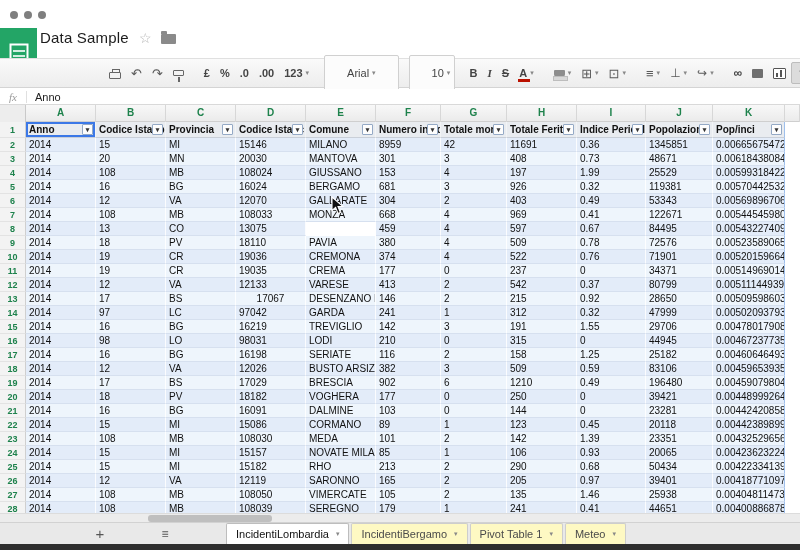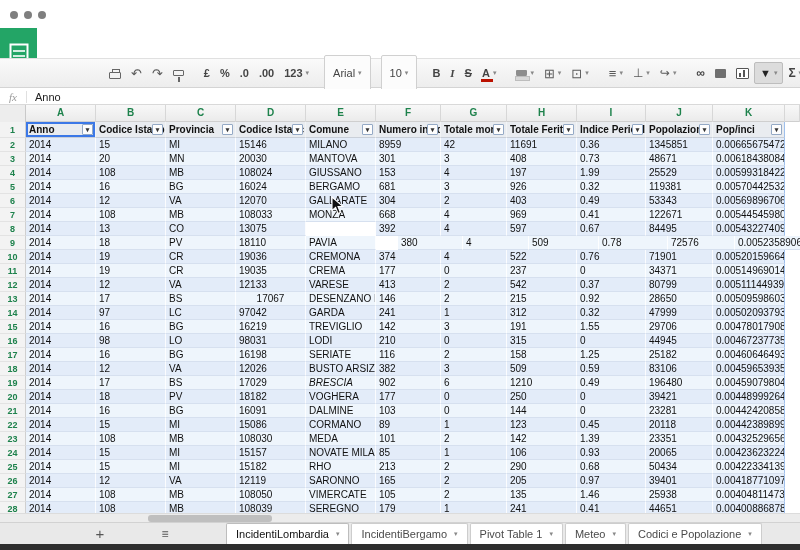--- a/index.html
+++ b/index.html
@@ -29,21 +29,21 @@
   .toolbar { position:absolute; top:58px; left:0; width:800px; height:30px;
     background:linear-gradient(#fafafa,#ededed); border-top:1px solid #e0e0e0;
     border-bottom:1px solid #d4d4d4; display:flex; align-items:center; padding-left:104px;
     color:#5a5a5a; }
   .tb { display:flex; align-items:center; height:22px; padding:0 5px; border-radius:2px;
     font-size:12px; color:#5a5a5a; cursor:default; }
   .tb b { font-size:11px; color:#444; }
   .sep { width:1px; height:18px; background:#d6d6d6; margin:0 5px; }
   .dd { font-size:7px; color:#888; margin-left:3px; }
   .selbox { border:1px solid #d0d0d0; background:#fcfcfc; height:36px; border-radius:2px;
-    display:flex; align-items:center; padding:0 8px; font-size:11px; color:#444; }
+    display:flex; align-items:center; padding:0 22px; font-size:11px; color:#444; }
   .num { font-size:10px; color:#555; letter-spacing:0; }
   .a-color { position:relative; font-weight:bold; font-size:11px; color:#444; }
   .a-color::after { content:""; position:absolute; left:-1px; bottom:-3px; width:12px; height:3px; background:#bb1100; }
   
   .i-print { position:relative; width:12px; height:7px; border:1px solid #666; border-radius:1px; margin-top:4px; }
   .i-print::before { content:""; position:absolute; left:2px; top:-4px; width:6px; height:3px; border:1px solid #666; border-bottom:none; }
   .i-paint { position:relative; width:11px; height:6px; border:1px solid #666; border-radius:1px; }
   .i-paint::after { content:""; position:absolute; left:4px; top:6px; width:2px; height:5px; background:#666; }
   .i-bucket { position:relative; width:11px; height:7px; background:#8d8d8d; border-radius:1px 1px 3px 3px; }
   .i-bucket::after { content:""; position:absolute; left:-1px; bottom:-4px; width:13px; height:3px; background:#d8d8d8; border:1px solid #bdbdbd; }
@@ -96,21 +96,21 @@
     border-top:1px solid #dcdcdc; }
   .hthumb { position:absolute; top:1px; left:148px; width:124px; height:7px; background:#bfbfbf; border-radius:3px; }
 
   
   .tabbar { position:absolute; top:522px; left:0; width:800px; height:22px; background:#e9e9e9;
     border-top:1px solid #d2d2d2; display:flex; align-items:flex-end; }
   .addbtn { position:absolute; left:90px; top:2px; font-size:15px; color:#555; width:20px; text-align:center; }
   .allbtn { position:absolute; left:155px; top:4px; font-size:12px; color:#555; width:20px; text-align:center; }
   .tabs { position:absolute; left:226px; bottom:0; display:flex; gap:2px; }
   .tab { height:21px; display:flex; align-items:center; padding:0 9px; font-size:11px; color:#4a4a4a;
-    background:#ffffff; border:1px solid #cdcdcd; border-bottom:none; border-radius:2px 2px 0 0; }
+    background:#fef9c3; border:1px solid #cdcdcd; border-bottom:none; border-radius:2px 2px 0 0; }
   .tab.active { background:#fff; color:#111; border-color:#bdbdbd; }
   .tab .dd { margin-left:7px; }
   .bottomstrip { position:absolute; top:544px; left:0; width:800px; height:6px; background:#2e2e2e; }
 </style>
 </head>
 <body>
 
 <div class="stage">
 
   <div class="dots">
@@ -121,20 +121,25 @@
 
   <div class="logo">
     <svg width="20" height="28" viewBox="0 0 20 28">
       <rect x="1.5" y="1.5" width="17" height="25" fill="none" stroke="#fff" stroke-width="2"></rect>
       <line x1="4" y1="8" x2="16" y2="8" stroke="#fff" stroke-width="1.6"></line>
       <line x1="4" y1="13" x2="16" y2="13" stroke="#fff" stroke-width="1.6"></line>
       <line x1="4" y1="18" x2="16" y2="18" stroke="#fff" stroke-width="1.6"></line>
     </svg>
   </div>
 
+  <div class="titlerow">
+    <span class="doc-title">Data Sample</span>
+    <span class="star">☆</span>
+    <span class="folder"></span>
+  </div>
 
 
   <div class="toolbar">
     <span class="tb">
         <span class="i-print"></span>
       </span>
     <span class="tb">
         <span style="font-size:13px">↶</span>
       </span>
     <span class="tb">
@@ -351,35 +356,35 @@
         <div class="cell bandB" style="width: 67px;">122671</div>
         <div class="cell bandB lastcol" style="width: 72px;">0.005445459807</div>
       </div>
       <div class="grow">
         <div class="gut">8</div>
         <div class="cell bandA" style="width: 70px;">2014</div>
         <div class="cell bandA" style="width: 70px;">13</div>
         <div class="cell bandA" style="width: 70px;">CO</div>
         <div class="cell bandA" style="width: 70px;">13075</div>
         <div class="cell bandA" style="width: 70px; margin-top: 22px;">COMO</div>
-        <div class="cell bandA" style="width: 65px;">392</div>
+        <div class="cell bandA" style="width: 65px;">459</div>
         <div class="cell bandA" style="width: 66px;">4</div>
         <div class="cell bandA" style="width: 70px;">597</div>
         <div class="cell bandA" style="width: 69px;">0.67</div>
         <div class="cell bandA" style="width: 67px;">84495</div>
         <div class="cell bandA lastcol" style="width: 72px;">0.005432274099</div>
       </div>
       <div class="grow">
         <div class="gut">9</div>
         <div class="cell bandB" style="width: 70px;">2014</div>
         <div class="cell bandB" style="width: 70px;">18</div>
         <div class="cell bandB" style="width: 70px;">PV</div>
         <div class="cell bandB" style="width: 70px;">18110</div>
         <div class="cell bandB" style="width: 70px;">PAVIA</div>
-        <div class="cell bandB" style="width: 65px; margin-left: 22px;">380</div>
+        <div class="cell bandB" style="width: 65px;">380</div>
         <div class="cell bandB" style="width: 66px;">4</div>
         <div class="cell bandB" style="width: 70px;">509</div>
         <div class="cell bandB" style="width: 69px;">0.78</div>
         <div class="cell bandB" style="width: 67px;">72576</div>
         <div class="cell bandB lastcol" style="width: 72px;">0.005235890653</div>
       </div>
       <div class="grow">
         <div class="gut">10</div>
         <div class="cell bandA" style="width: 70px;">2014</div>
         <div class="cell bandA" style="width: 70px;">19</div>
@@ -504,21 +509,21 @@
         <div class="cell bandA" style="width: 69px;">0.59</div>
         <div class="cell bandA" style="width: 67px;">83106</div>
         <div class="cell bandA lastcol" style="width: 72px;">0.004596539359</div>
       </div>
       <div class="grow">
         <div class="gut">19</div>
         <div class="cell bandB" style="width: 70px;">2014</div>
         <div class="cell bandB" style="width: 70px;">17</div>
         <div class="cell bandB" style="width: 70px;">BS</div>
         <div class="cell bandB" style="width: 70px;">17029</div>
-        <div class="cell bandB" style="width: 70px; font-style: italic;">BRESCIA</div>
+        <div class="cell bandB" style="width: 70px;">BRESCIA</div>
         <div class="cell bandB" style="width: 65px;">902</div>
         <div class="cell bandB" style="width: 66px;">6</div>
         <div class="cell bandB" style="width: 70px;">1210</div>
         <div class="cell bandB" style="width: 69px;">0.49</div>
         <div class="cell bandB" style="width: 67px;">196480</div>
         <div class="cell bandB lastcol" style="width: 72px;">0.004590798046</div>
       </div>
       <div class="grow">
         <div class="gut">20</div>
         <div class="cell bandA" style="width: 70px;">2014</div>
@@ -670,21 +675,17 @@
           <span class="dd">▾</span>
         </div>
         <div class="tab">
           <span>Pivot Table 1</span>
           <span class="dd">▾</span>
         </div>
         <div class="tab">
           <span>Meteo</span>
           <span class="dd">▾</span>
         </div>
-        <div class="tab">
-          <span>Codici e Popolazione</span>
-          <span class="dd">▾</span>
-        </div>
       </div>
   </div>
 
   <div class="bottomstrip"></div>
 </div>
 
 </body></html>

